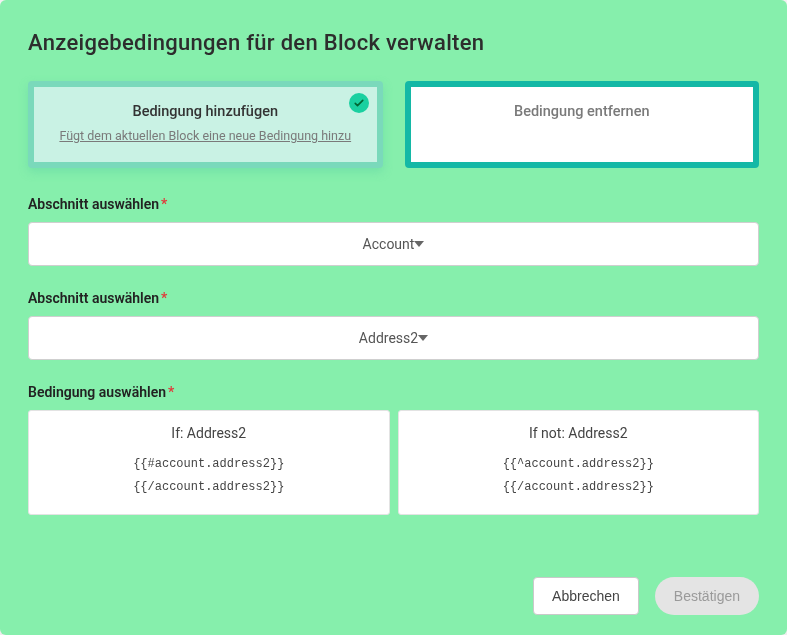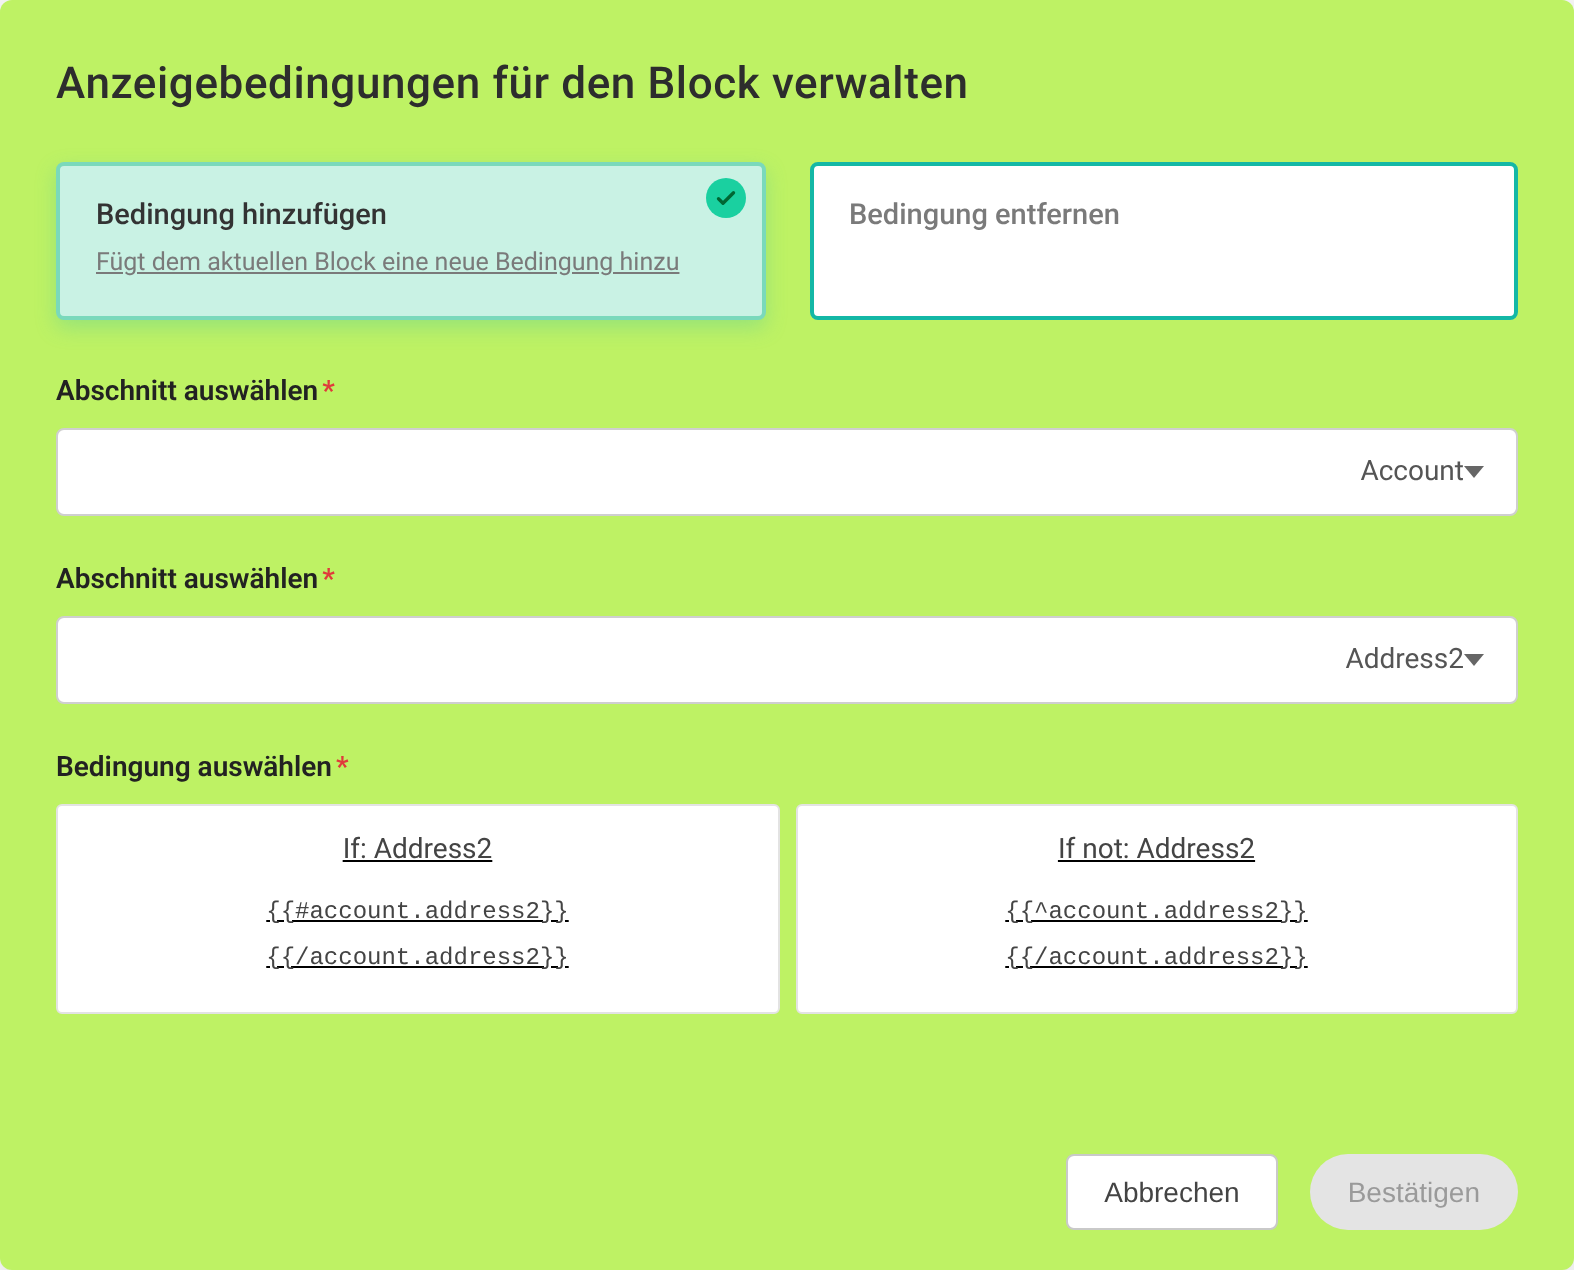--- a/index.html
+++ b/index.html
@@ -4,21 +4,21 @@
 <style>
   * { box-sizing: border-box; margin: 0; padding: 0; }
   body {
     font-family: -apple-system, BlinkMacSystemFont, "Segoe UI", Roboto, Arial, sans-serif;
     background: #f5f5f5;
     width: 787px;
     height: 635px;
     overflow: hidden;
   }
   .modal {
-    background: #bef264;
+    background: #86efac;
     width: 787px;
     height: 635px;
     border-radius: 6px;
     padding: 30px 28px 20px 28px;
     position: relative;
     box-shadow: 0 2px 10px rgba(0,0,0,0.08);
   }
   .modal-title {
     font-size: 22px;
     font-weight: 500;
@@ -26,24 +26,24 @@
     letter-spacing: 0.3px;
     margin-bottom: 26px;
   }
   .option-row {
     display: flex;
     gap: 22px;
     margin-bottom: 28px;
   }
   .option-card {
     flex: 1;
-    border: 2px solid #14b8a6;
+    border: 6px solid #14b8a6;
     border-radius: 4px;
     padding: 16px 18px;
-    text-align: left;
+    text-align: center;
     cursor: pointer;
     position: relative;
     background: #fff;
   }
   .option-card.selected {
     background: #c9f2e4;
     border-color: #7ad9bb;
     box-shadow: 0 4px 10px rgba(80,200,160,0.35);
   }
   .option-title {
@@ -84,33 +84,32 @@
   .select-box {
     width: 100%;
     border: 1px solid #cfcfcf;
     border-radius: 4px;
     padding: 13px 16px;
     font-size: 14px;
     color: #555;
     background: #fff;
     display: flex;
     align-items: center;
-    justify-content: flex-end;
+    justify-content: center;
     cursor: pointer;
   }
   .select-box .caret {
     width: 0; height: 0;
     border-left: 5px solid transparent;
     border-right: 5px solid transparent;
     border-top: 6px solid #666;
   }
   .cond-row {
     display: flex;
     gap: 8px;
-    text-decoration: underline;
   }
   .cond-card {
     flex: 1;
     border: 1px solid #e3e3e3;
     border-radius: 3px;
     padding: 14px 10px 16px 10px;
     text-align: center;
     background: #fff;
     cursor: pointer;
   }

